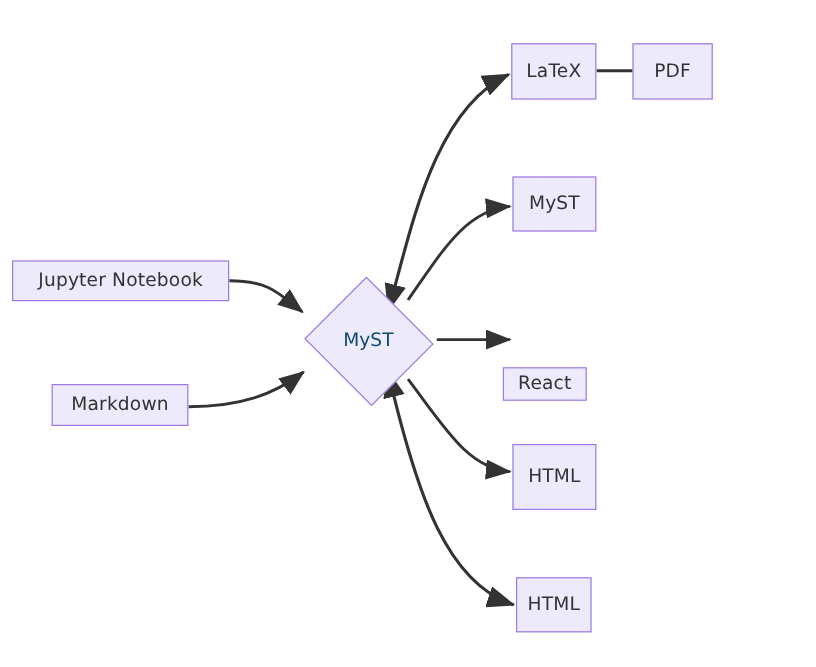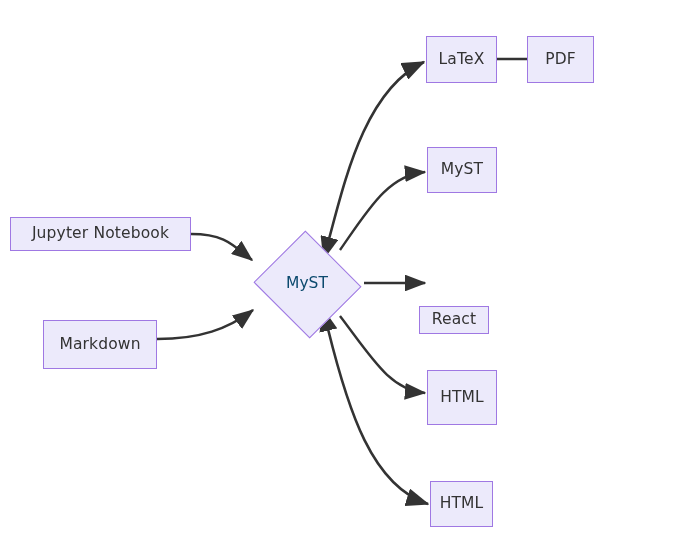--- a/index.html
+++ b/index.html
@@ -98,21 +98,21 @@
 
     <path d="M340,316 C372,358 390,390 425,393" fill="none" stroke="#333333" stroke-width="2.4" marker-end="url(#arrowhead)"></path>
 
     <path d="M328,329 C348,410 372,486 428,504" fill="none" stroke="#333333" stroke-width="2.6" marker-start="url(#arrowhead-start)" marker-end="url(#arrowhead)"></path>
   </svg>
 
   <div class="node" style="left:10px; top:217px; width:181px; height:34px;">
     <span>Jupyter Notebook</span>
   </div>
 
-  <div class="node" style="left:43px; top:320px; width:114px; height:49px;text-align:right;">
+  <div class="node" style="left:43px; top:320px; width:114px; height:35px;text-align:right;">
     <span>Markdown</span>
   </div>
 
   <div class="node-diamond" style="left:251px; top:232px; width:112px; height:104px;">
     <span class="diamond-shape"></span>
     <span class="diamond-label">MyST</span>
   </div>
 
   <div class="node" style="left:426px; top:36px; width:71px; height:47px;align-items:center;">
     <span>LaTeX</span>

